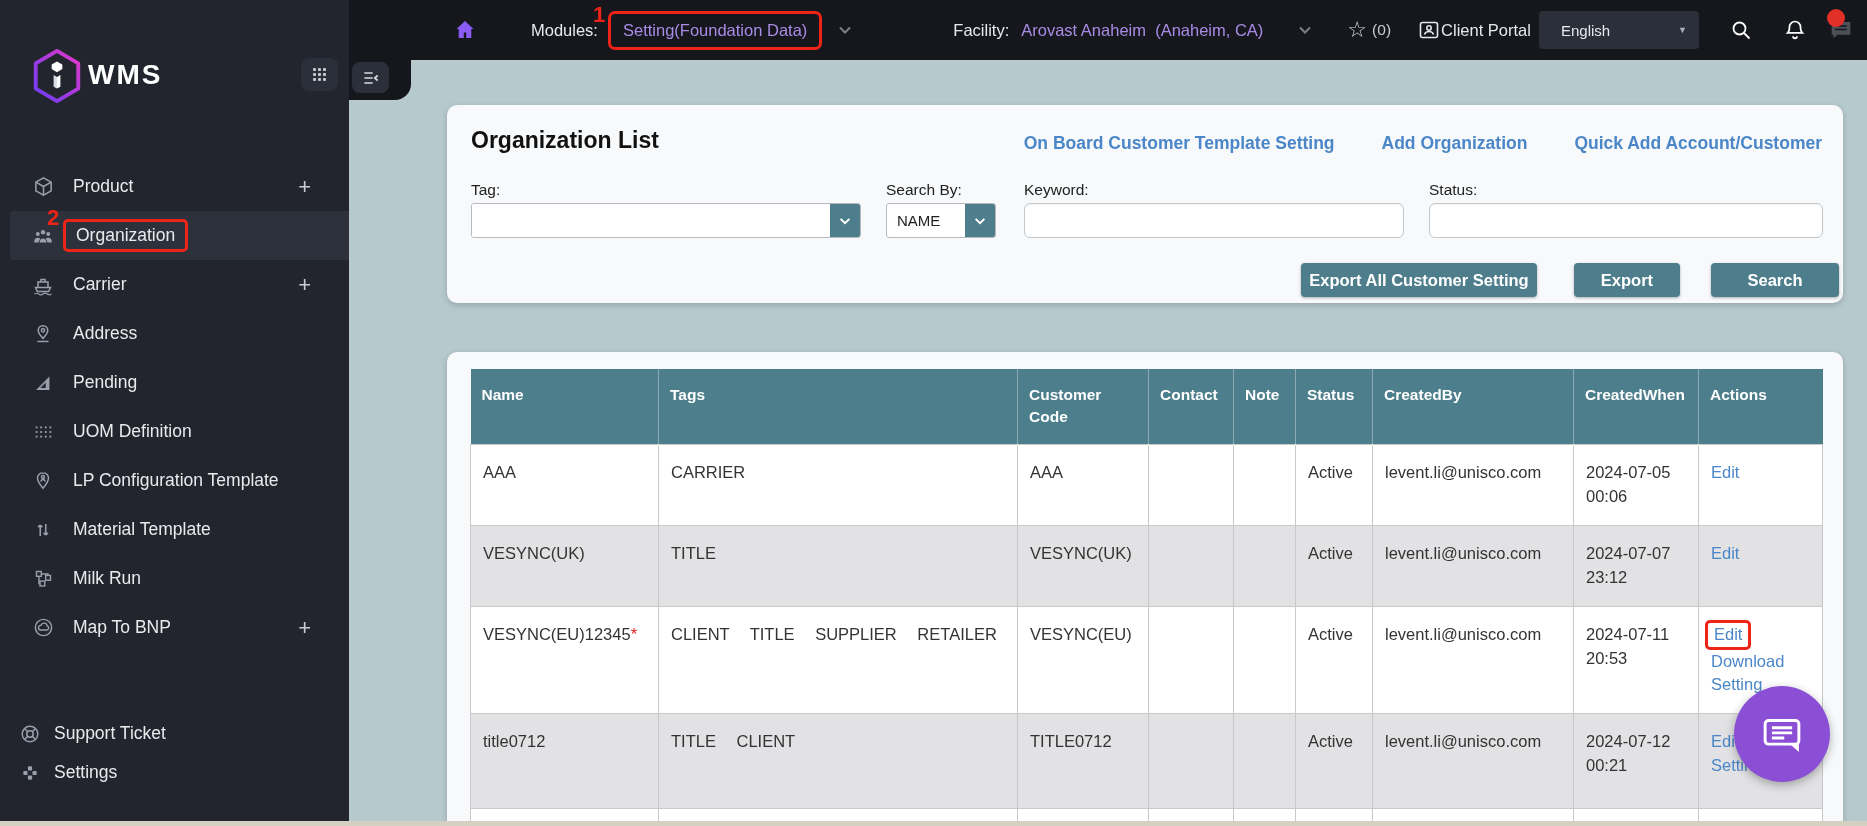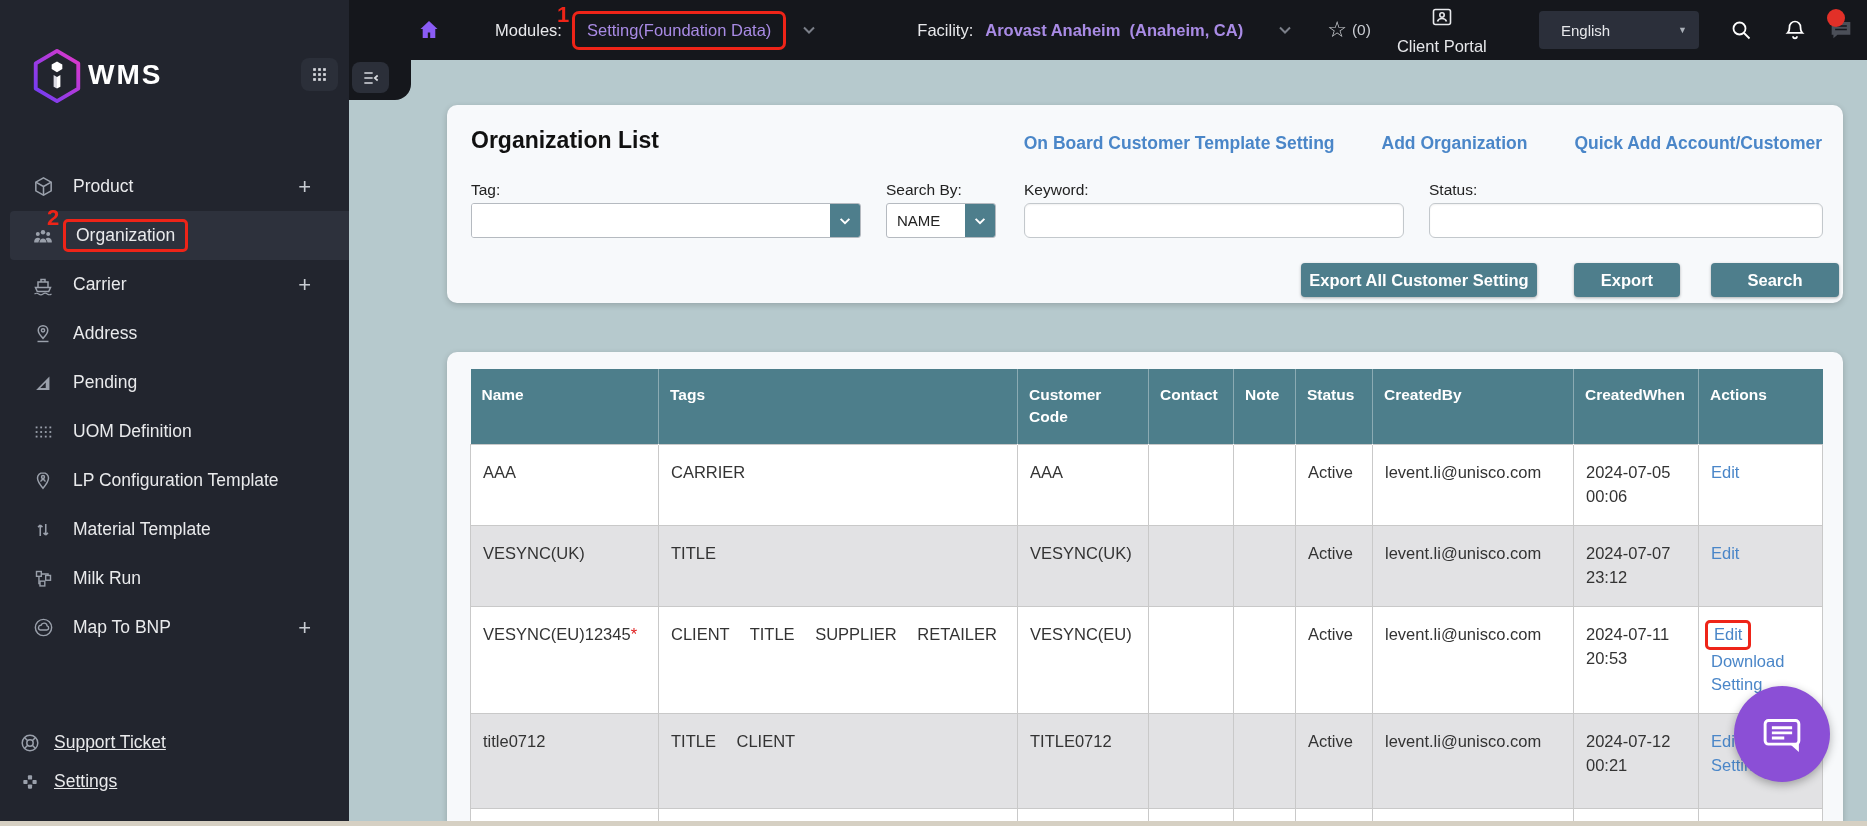--- a/index.html
+++ b/index.html
@@ -1,34 +1,34 @@
 <!DOCTYPE html>
 <html><head>
 <meta charset="utf-8">
 <style>
   html,body{margin:0;padding:0;background:#0d0e11;}
   *{box-sizing:border-box;font-family:"Liberation Sans", sans-serif;}
   .stage{position:relative;width:1867px;height:826px;overflow:hidden;background:#b6c9cd;}
 
   
   .topbar{position:absolute;left:349px;top:0;width:1518px;height:60px;background:#15171c;
-          display:flex;align-items:center;padding-left:68px;z-index:6;color:#e6e7ea;font-size:16.5px;}
+          display:flex;align-items:center;padding-left:104px;z-index:6;color:#e6e7ea;font-size:16.5px;}
   .tb-home{width:24px;height:24px;margin-right:54px;flex:0 0 auto;}
   .tb-label{color:#e8e9ec;}
   .mod-box{position:relative;margin-left:10px;padding:7px 12px;border:3px solid #ee2418;border-radius:7px;}
   .mod-value{color:#a98be5;font-weight:500;white-space:pre;}
   .anno-num{position:absolute;color:#ee2418;font-size:22px;font-weight:bold;line-height:1;}
   .n1{left:-18px;top:-10px;}
   .tb-chev{margin-left:15px;opacity:.85;}
   .fac-label{margin-left:100px;}
-  .fac-value{margin-left:12px;color:#a98be5;font-weight:700;white-space:pre;}
+  .fac-value{margin-left:12px;color:#a98be5;font-weight:400;white-space:pre;}
   .fac-chev{margin-left:34px;opacity:.85;}
   .tb-star{margin-left:34px;font-size:22px;color:#d4d7db;line-height:1;}
   .tb-count{margin-left:5px;color:#c9ccd2;font-size:15.5px;}
-  .tb-portal{display:flex;align-items:center;margin-left:26px;gap:8px;cursor:pointer;flex-direction:column;}
+  .tb-portal{display:flex;align-items:center;margin-left:26px;cursor:pointer;}
   .tb-lang{margin-left:auto;width:160px;height:38px;background:#2b2f3a;border-radius:4px;
            display:flex;align-items:center;padding:0 12px 0 22px;font-size:15px;cursor:pointer;}
   .tb-lang .caret{margin-left:auto;font-size:9px;color:#aab0b8;}
   .tb-ic{margin-left:30px;width:24px;height:24px;flex:0 0 auto;cursor:pointer;}
   .tb-msg{position:relative;margin-left:20px;margin-right:12px;width:28px;height:30px;flex:0 0 auto;}
   .tb-msg .dot{position:absolute;left:0px;top:-6px;width:18px;height:18px;border-radius:50%;background:#e23028;}
   .topbar-tab{position:absolute;left:349px;top:0;width:62px;height:100px;background:#15171c;
               border-bottom-right-radius:16px;z-index:4;}
   .collapse-btn{position:absolute;left:352px;top:62px;width:37px;height:31px;border:none;border-radius:8px;
                 background:#2b2f39;display:flex;align-items:center;justify-content:center;z-index:7;cursor:pointer;}
@@ -44,21 +44,21 @@
   .menu-item{position:relative;height:49px;display:flex;align-items:center;cursor:pointer;}
   .menu-item.active{background:#2d313c;margin-left:10px;border-radius:4px 0 0 4px;}
   .menu-item.active .mi-icon{margin-left:20px;}
   .mi-icon{width:26px;height:24px;margin-left:30px;flex:0 0 auto;display:flex;align-items:center;justify-content:center;}
   .mi-label{margin-left:17px;font-size:17.5px;color:#e9eaec;}
   .mi-plus{position:absolute;right:38px;font-size:22px;font-weight:300;color:#c8ccd2;}
   .org-annot{position:relative;margin-left:7px;}
   .org-box{display:inline-block;border:3px solid #ee2418;border-radius:5px;padding:3px 10px;}
   .n2{left:-16px;top:-12px;}
   .menu-bottom{position:absolute;left:0;top:723px;width:349px;}
-  .mb-item{height:39px;display:flex;align-items:center;cursor:pointer;text-decoration:underline;}
+  .mb-item{height:39px;display:flex;cursor:pointer;}
   .mb-icon{width:24px;height:22px;margin-left:18px;display:flex;align-items:center;justify-content:center;}
   .mb-label{margin-left:12px;font-size:17.5px;}
 
   
   .card{position:absolute;background:#f7f9fb;border-radius:10px;box-shadow:0 2px 6px rgba(0,0,0,.18);}
   .card1{left:447px;top:105px;width:1396px;height:198px;}
   .card2{left:447px;top:352px;width:1396px;height:500px;}
   .page-title{position:absolute;left:24px;top:22px;font-size:23px;font-weight:bold;color:#111;margin:0;}
   .c1-links{position:absolute;top:28px;right:21px;display:flex;gap:47px;}
   .c1-links a{color:#4a86c8;font-size:17.5px;font-weight:600;text-decoration:none;white-space:nowrap;cursor:pointer;}

